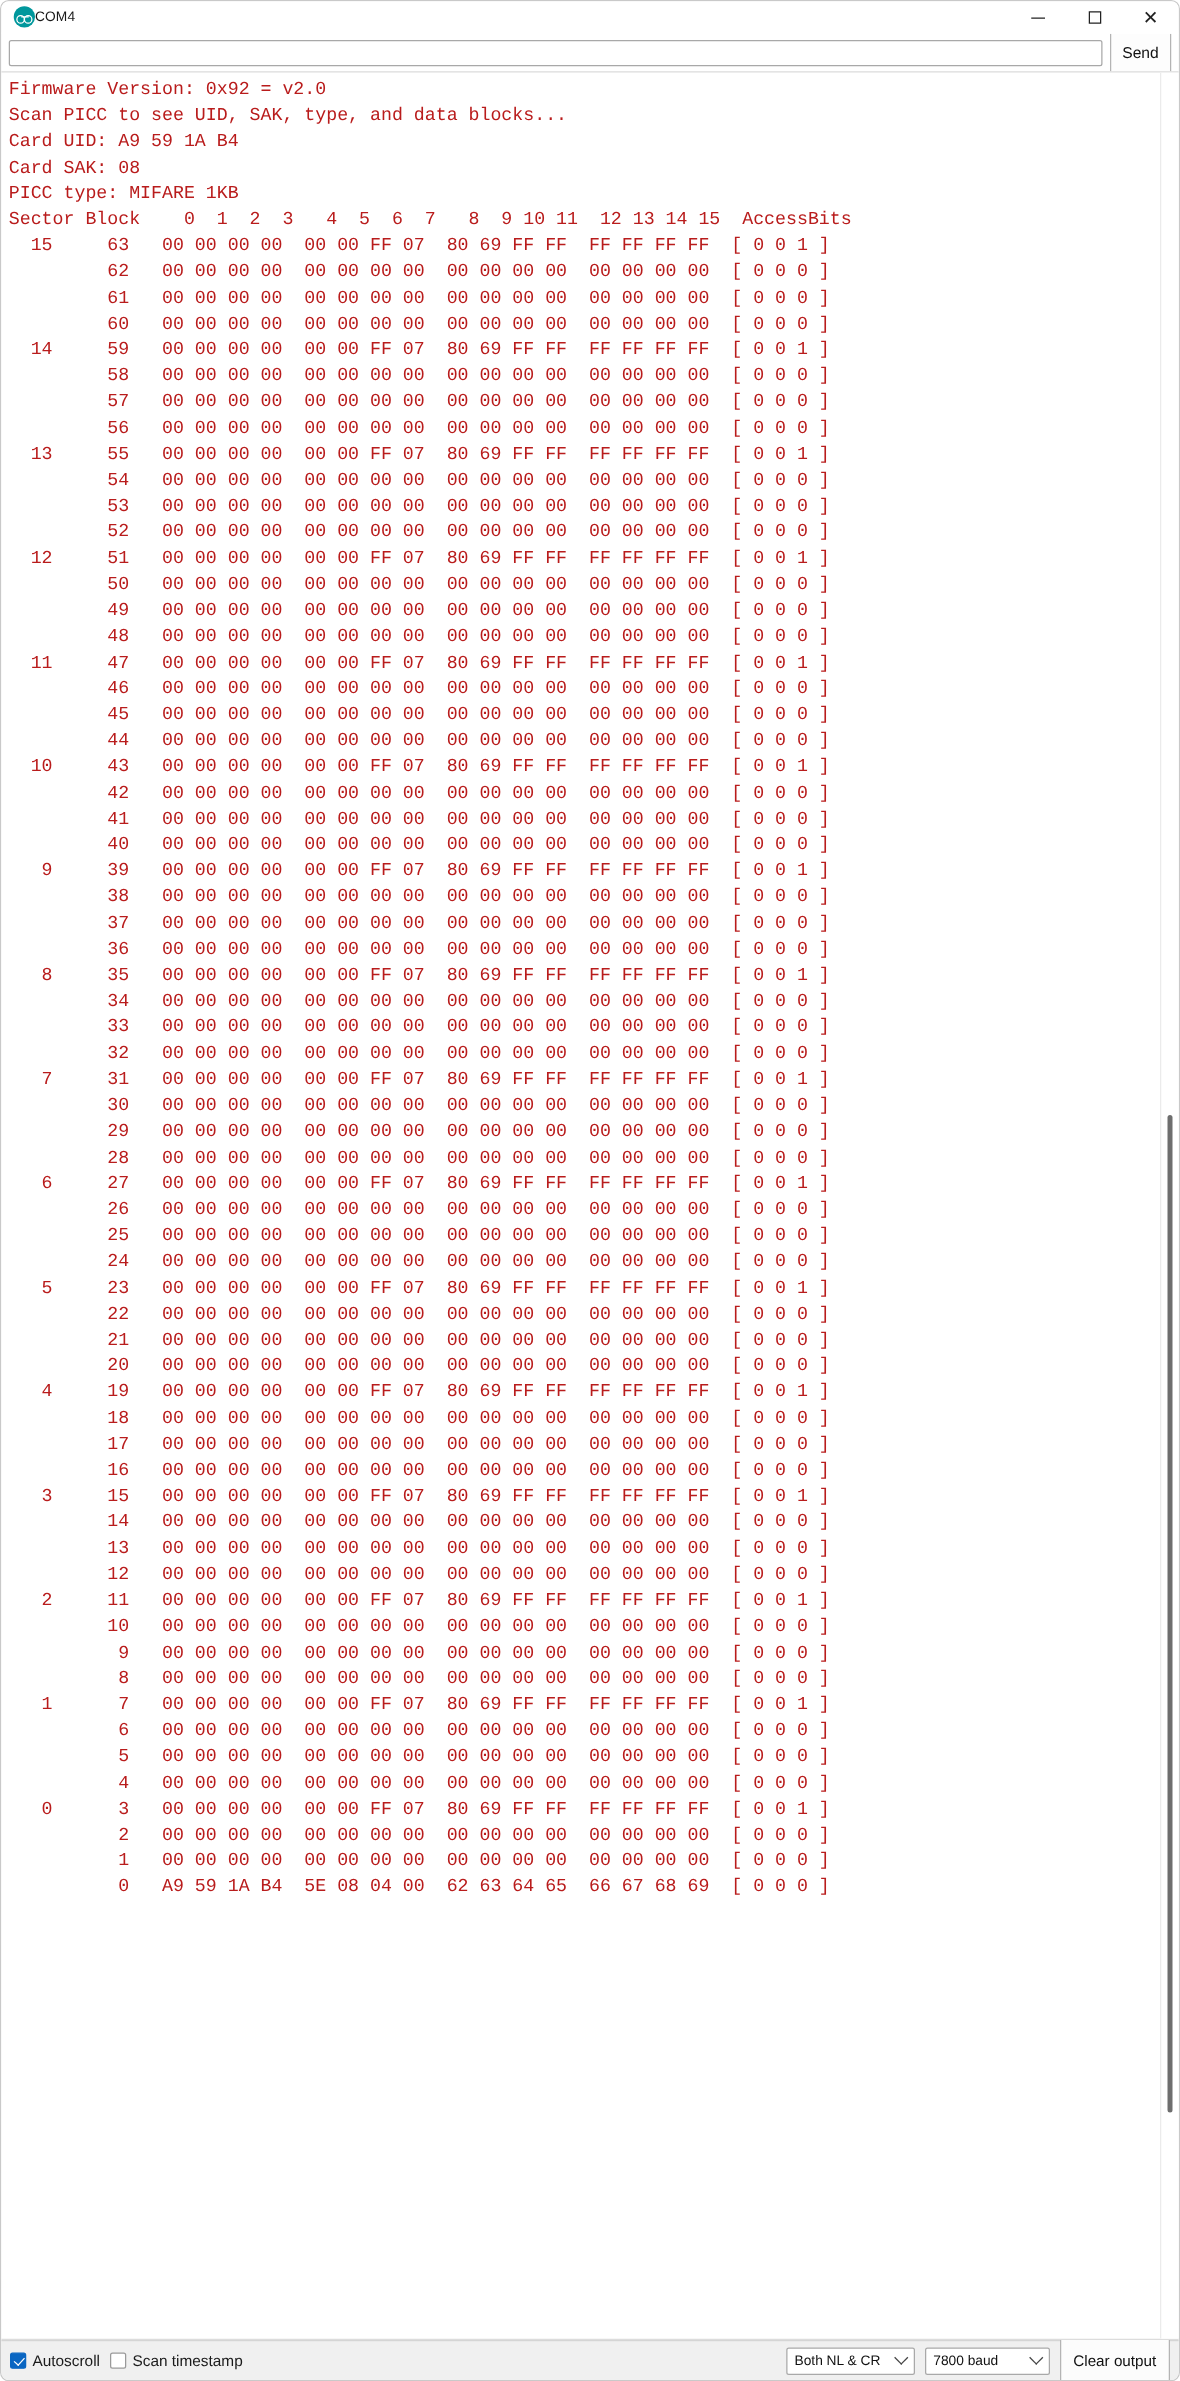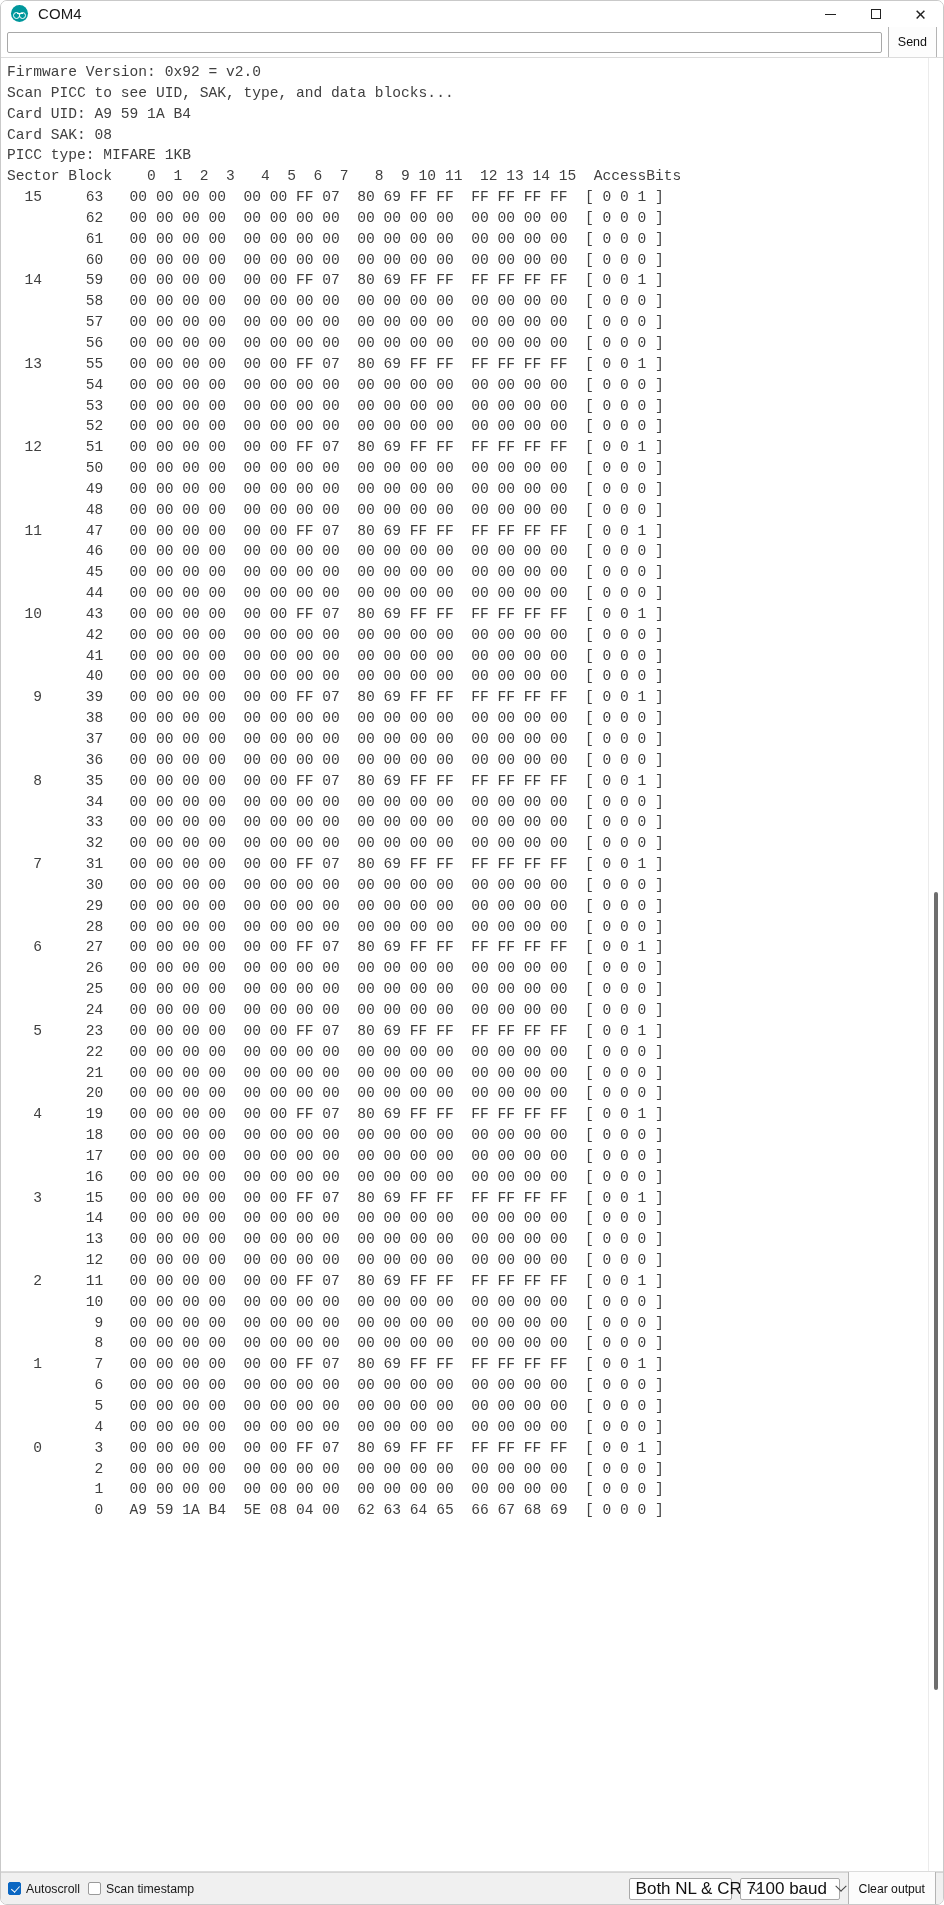--- a/index.html
+++ b/index.html
@@ -49,22 +49,21 @@
   }
   .logo::before { left: 2.2px; }
   .logo::after  { right: 2.2px; }
   .logo-bar {
     position: absolute;
     top: 8.2px; left: 5.5px;
     width: 6px; height: 1.3px;
     background: #ffffff;
   }
   .win-title {
-    margin-left: 10px;
-    font-size: 15px;
+    font-size: 11px;
     color: #1a1a1a;
     letter-spacing: 0.1px;
   }
   .win-ctrls {
     position: absolute;
     right: 0; top: 0;
     height: 26px;
     display: flex;
   }
   .win-btn {
@@ -122,21 +121,21 @@
     display: flex;
   }
   .console {
     flex: 1 1 auto;
     position: relative;
     overflow: hidden;
     padding: 4px 0 0 6px;
     font-family: "Liberation Mono", monospace;
     font-size: 14.6px;
     line-height: 20.85px;
-    color: #404040;
+    color: #b91c1c;
     white-space: pre;
     letter-spacing: 0px;
   }
 
   
   .sbar {
     flex: 0 0 15px;
     width: 15px;
     background: #ffffff;
     border-left: 1px solid #ebebeb;
@@ -192,21 +191,21 @@
   .spacer { flex: 1 1 auto; }
   .combo {
     height: 22px;
     min-width: 90px;
     border: 1px solid #a9a9a9;
     border-radius: 2px;
     background: #ffffff;
     display: flex;
     align-items: center;
     padding: 0 6px;
-    font-size: 17px;
+    font-size: 11px;
     color: #111;
     cursor: pointer;
     gap: 10px;
   }
   .combo .cval { flex: 1 1 auto; white-space: nowrap; }
   .chev {
     width: 8px; height: 8px;
     border: solid #444;
     border-width: 0 1.3px 1.3px 0;
     transform: rotate(45deg) translate(-2px,-2px);
@@ -337,19 +336,19 @@
     <div class="chk-group">
       <div class="chk" id="chk-ts"></div>
       <span class="chk-label">Scan timestamp</span>
     </div>
     <div class="spacer"></div>
     <div class="combo nl">
       <span class="cval">Both NL &amp; CR</span>
       <span class="chev"></span>
     </div>
     <div class="combo baud">
-      <span class="cval">7100 baud</span>
+      <span class="cval">7800 baud</span>
       <span class="chev"></span>
     </div>
     <button class="clear-btn">Clear output</button>
   </div>
 
 </div>
 
 </body></html>

